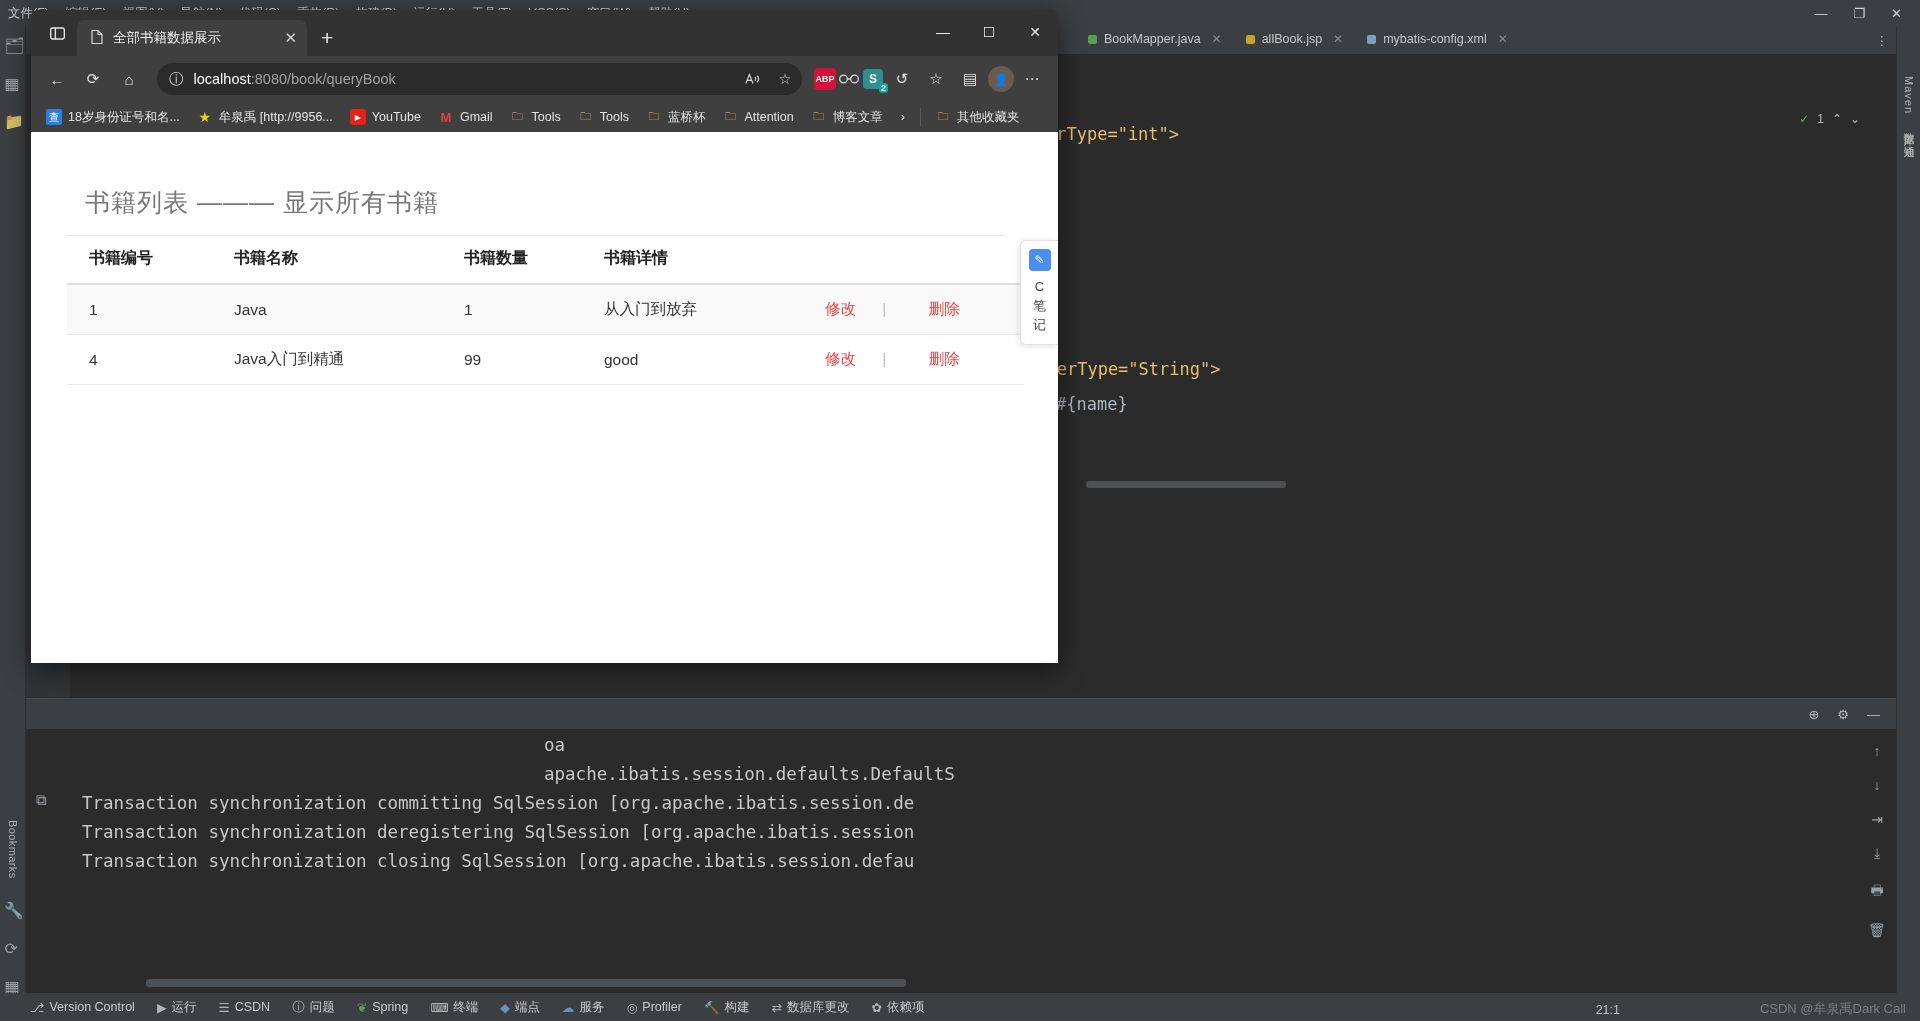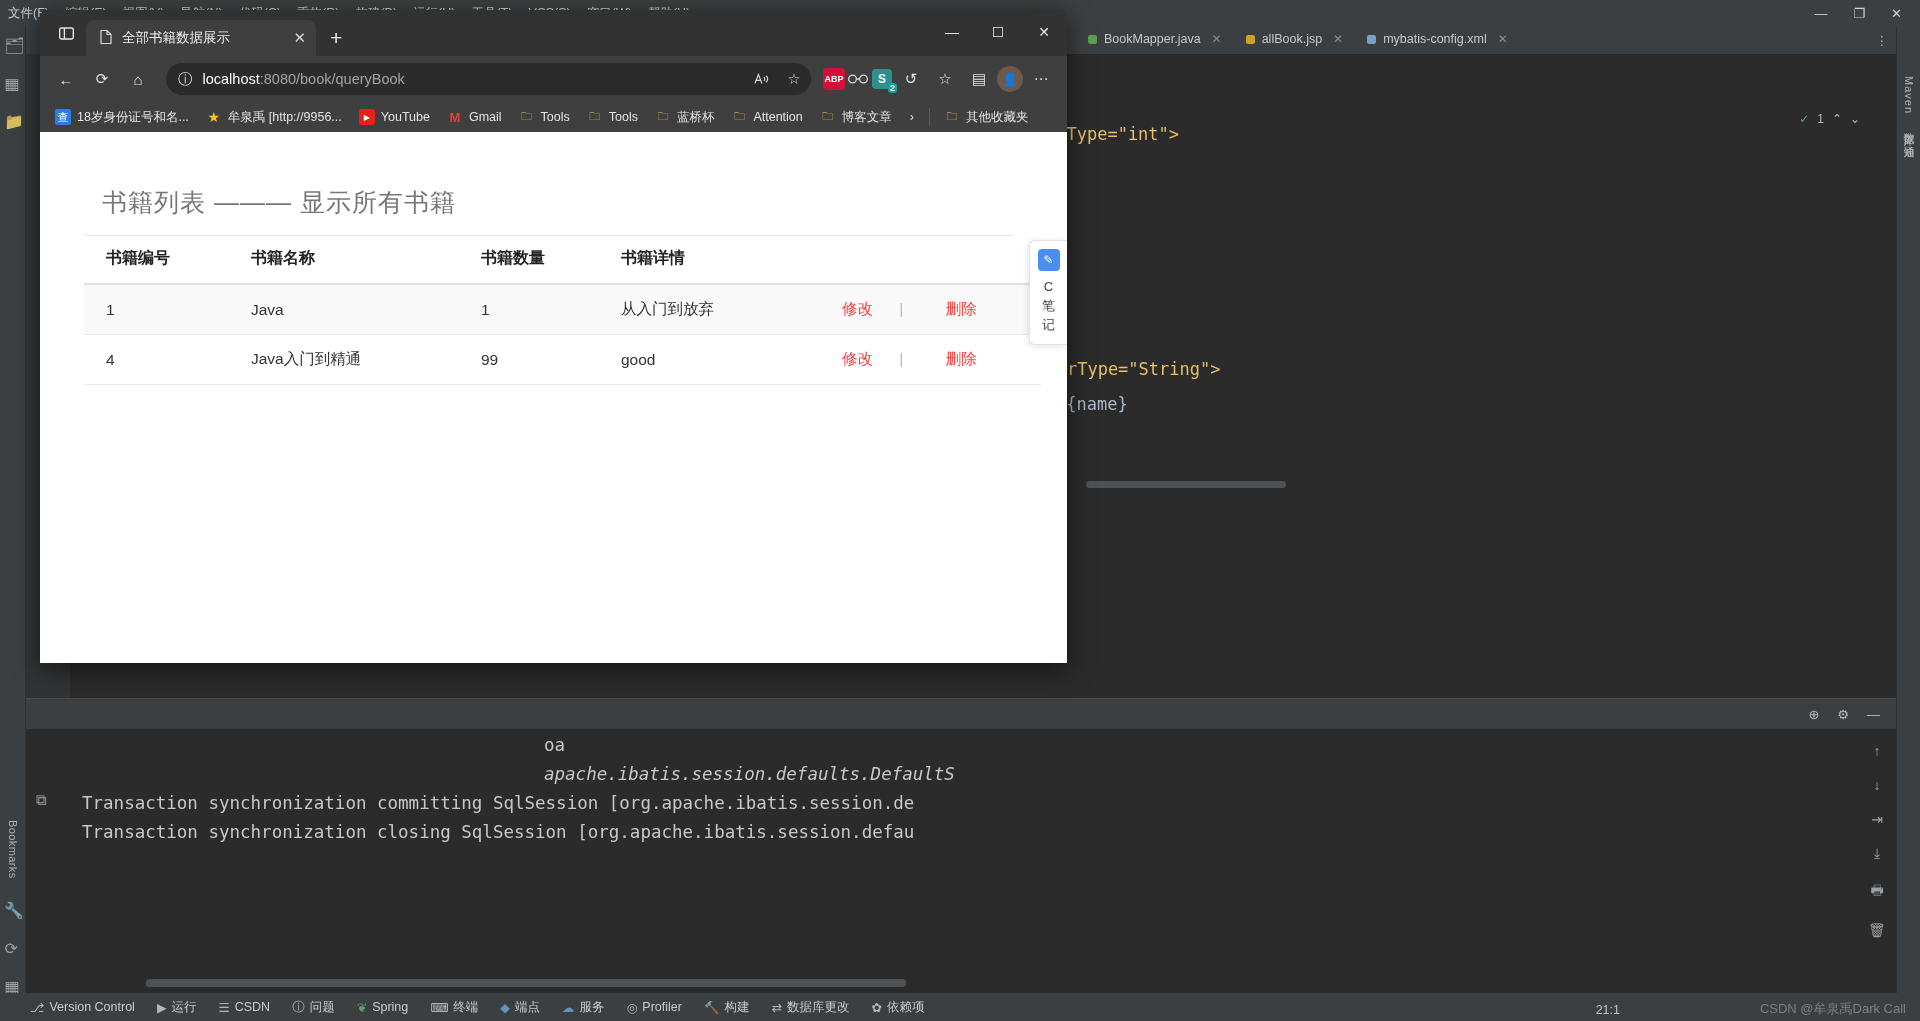--- a/index.html
+++ b/index.html
@@ -95,21 +95,21 @@
     font-size: 12.5px; color: #cacaca; padding-left: 30px; gap: 22px;
   }
   .sb-item { display: flex; align-items: center; gap: 5px; white-space: nowrap; }
   .sb-ico { opacity: .85; }
   .watermark {
     position: absolute; right: 14px; bottom: 3px; font-size: 13px; color: #7e7e7e;
   }
 
   
   .browser {
-    position: absolute; left: 40px; top: 10px; width: 1027px; height: 653px;
+    position: absolute; left: 31px; top: 10px; width: 1027px; height: 653px;
     background: #323232; border-radius: 8px 8px 0 0;
     box-shadow: 0 6px 26px rgba(0,0,0,.55);
     overflow: hidden;
   }
   .tabstrip {
     height: 46px; background: #323232; display: flex; align-items: flex-end;
     padding-left: 6px; position: relative;
   }
   .tab-sidebtn {
     width: 40px; height: 40px; display: flex; align-items: center; justify-content: center;
@@ -169,21 +169,21 @@
   .bmk-chev { padding: 0 8px; color: #e0e0e0; }
   .bmk-sep { width: 1px; height: 18px; background: #5a5a5a; margin: 0 4px; }
 
   
   .page {
     background: #fff; height: 531px; position: relative; overflow: hidden;
   }
   .page-title {
     font-size: 40px; font-weight: bold; color: #111; padding: 32px 0 0 6px; margin-left: 36px;
   }
-  .container { padding: 0 18px 0 26px; }
+  .container { padding: 0 18px 0 18px; }
   .sub-head {
     margin: 54px 0 0 36px; font-size: 25px; color: #777; font-weight: normal;
     letter-spacing: 1px;
   }
   .hr {
     margin: 16px 36px 0 18px; border-top: 1px solid #e6e6e6;
   }
   .row-actions { position: relative; height: 92px; }
   .btn-primary {
     position: absolute; left: 18px; top: 20px;
@@ -315,22 +315,23 @@
       <div class="console-toolbar">
         <span>⊕</span>
         <span>⚙</span>
         <span>—</span>
       </div>
       <div class="console-gutter">
         <span class="code" style="left:10px; top:62px; font-size:15px; color:#9aa0a6;">⧉</span>
       </div>
       <div class="console-body">
         <div class="console-line" style="margin-left:472px; margin-top:2px;">oa</div>
-        <div class="console-line" style="margin-left:472px;font-style:italic;">apache.ibatis.session.defaults.DefaultS</div>
+        <div class="console-line" style="margin-left:472px;">apache.ibatis.session.defaults.DefaultS</div>
         <div class="console-line" style="margin-left:10px;">Transaction synchronization committing SqlSession [org.apache.ibatis.session.de</div>
+        <div class="console-line" style="margin-left:10px;">Transaction synchronization deregistering SqlSession [org.apache.ibatis.session</div>
         <div class="console-line" style="margin-left:10px;">Transaction synchronization closing SqlSession [org.apache.ibatis.session.defau</div>
       </div>
       <div class="console-side">
         <span>↑</span>
         <span>↓</span>
         <span>⇥</span>
         <span>⤓</span>
         <span>🖶</span>
         <span>🗑</span>
       </div>

